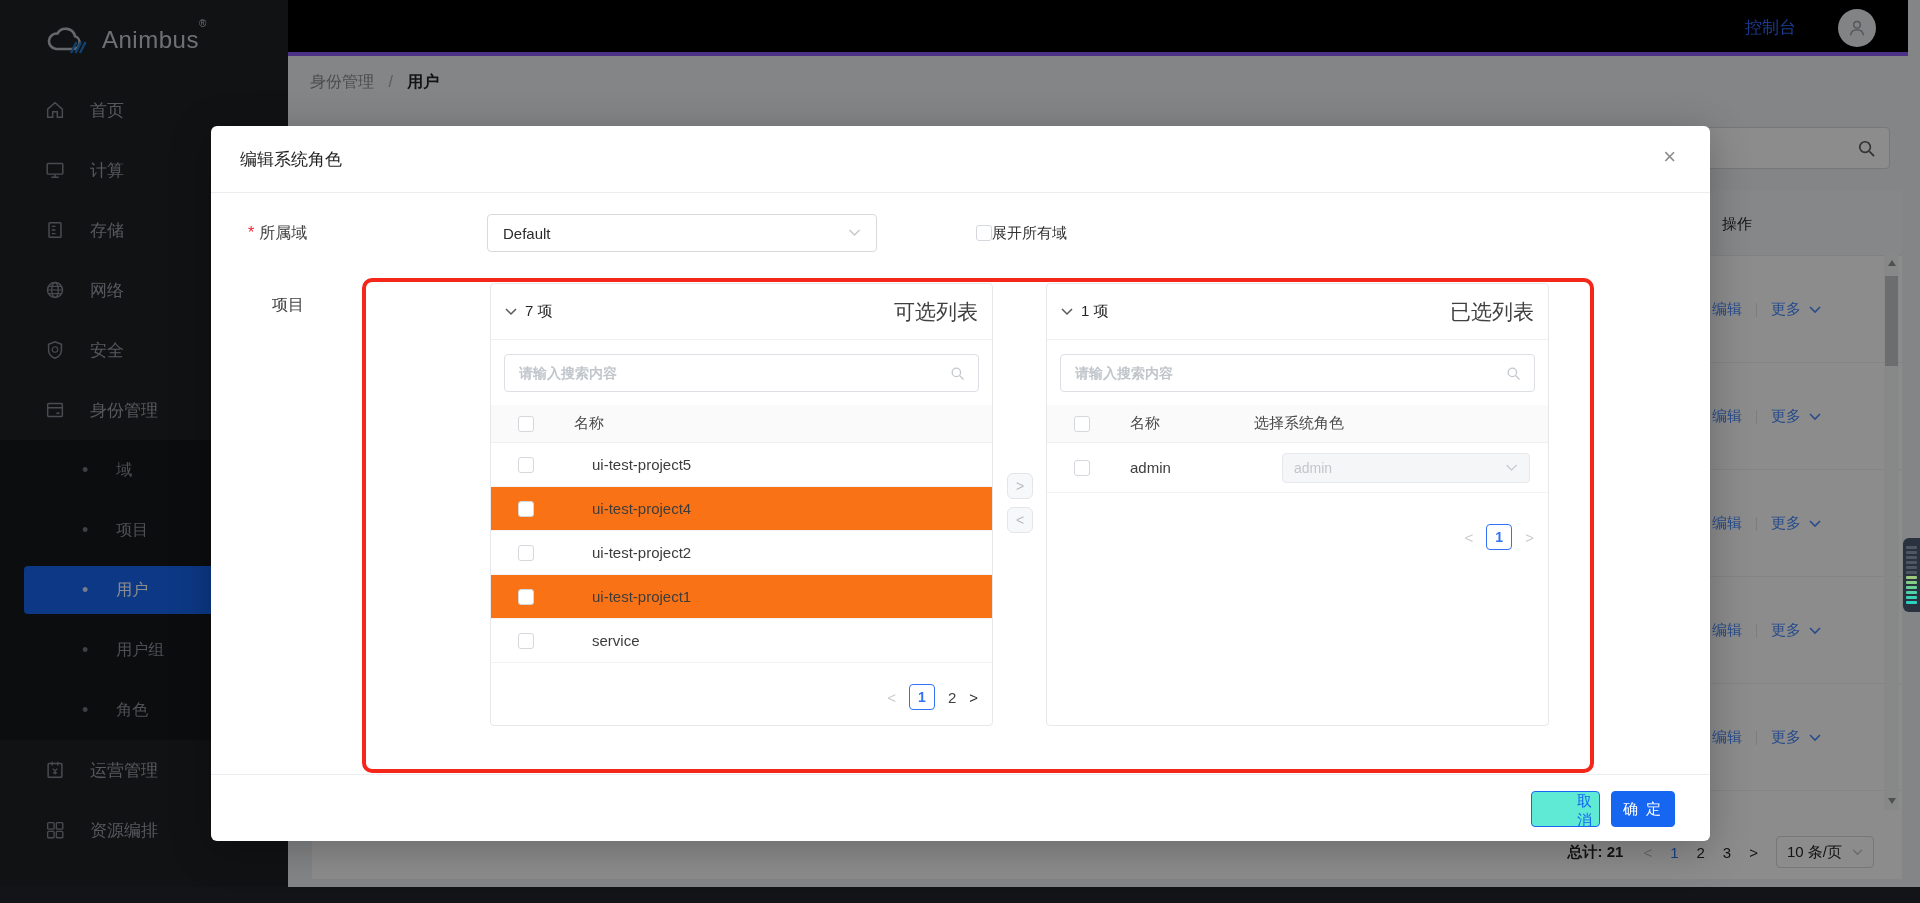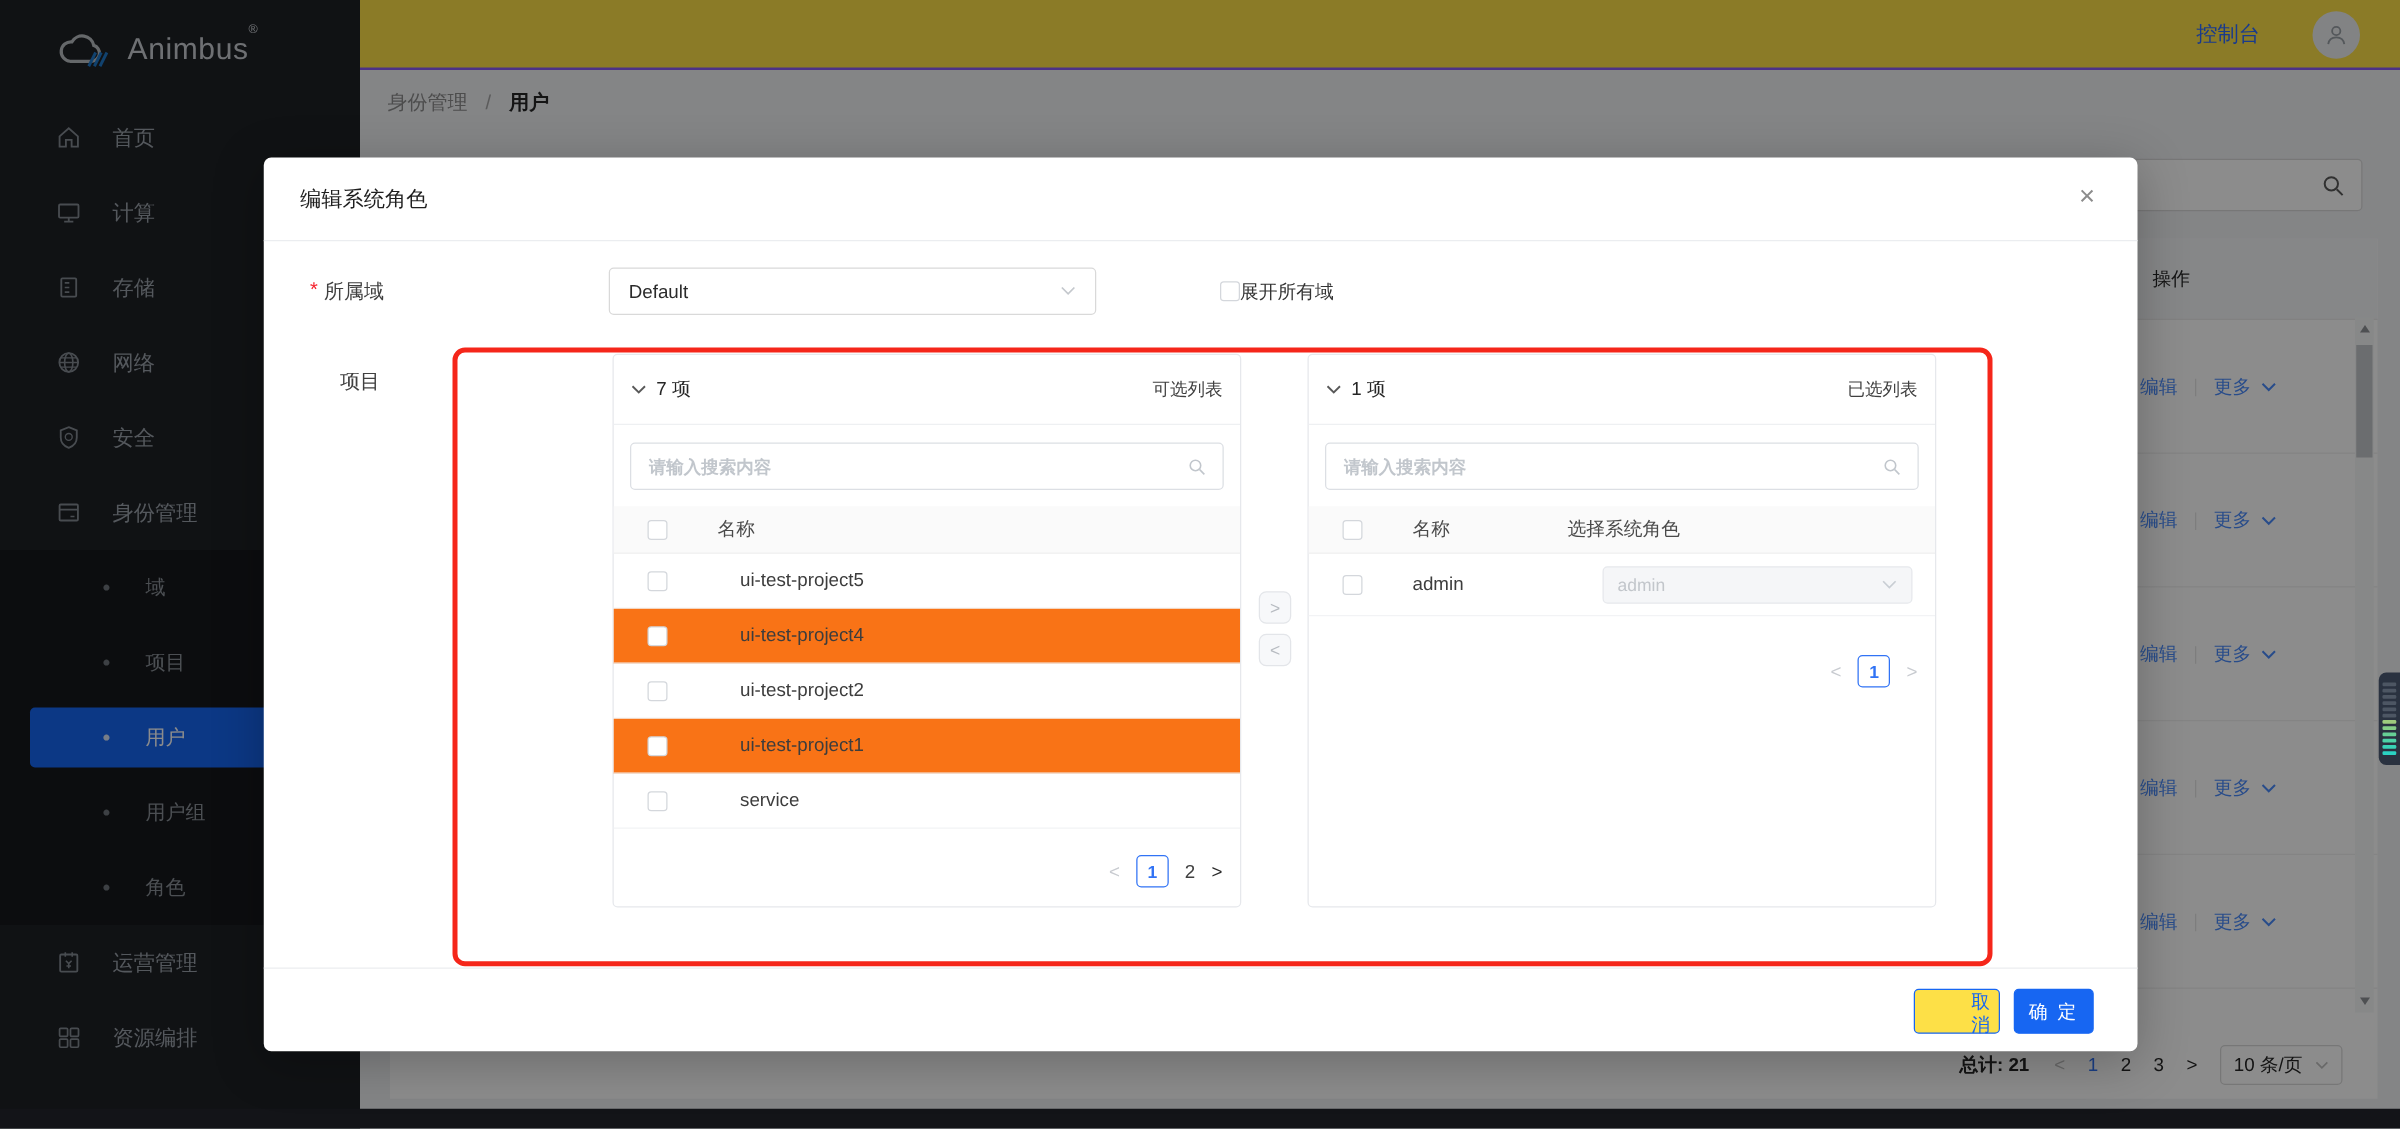--- a/index.html
+++ b/index.html
@@ -14,21 +14,21 @@
   .m-item { height:60px; display:flex; align-items:center; padding-left:44px; color:#9aa1a9; font-size:17px; cursor:pointer; }
   .m-item .mi { width:22px; height:22px; margin-right:24px; color:#848b93; flex:0 0 auto; }
   .m-item .chev-right { margin-left:auto; margin-right:56px; color:#7d848c; width:12px; height:8px; }
   .submenu { background:#17191d; padding:0; }
   .s-item { height:60px; display:flex; align-items:center; padding-left:82px; color:#8b9198; font-size:16px; cursor:pointer; position:relative; }
   .s-item::before { content:"•"; color:#6f757c; margin-right:28px; font-size:18px; }
   .s-item.active { background:#1766f2; color:#fff; margin:0 16px 0 24px; border-radius:4px; padding-left:58px; height:48px; margin-top:6px; margin-bottom:6px; }
   .s-item.active::before { color:#d9e4f7; }
 
   
-  .topbar { position:absolute; left:288px; top:0; right:0; height:56px; background:#fde047; border-bottom:2px solid #8b5cf6; z-index:5; }
+  .topbar { position:absolute; left:288px; top:0; right:12px; height:56px; background:#000000; border-bottom:4px solid #8b5cf6; z-index:5; }
   .console-link { position:absolute; right:112px; top:16px; font-size:17px; color:#2f6bff; cursor:pointer; }
   .avatar { position:absolute; right:32px; top:9px; width:38px; height:38px; border-radius:50%; background:#edeff1; display:flex; align-items:center; justify-content:center; color:#9aa0a6; }
   .breadcrumb { position:absolute; left:310px; top:72px; font-size:16px; color:#8c8c8c; z-index:5; }
   .breadcrumb .sep { margin:0 10px; color:#a6a6a6; }
   .breadcrumb .cur { color:#262626; font-weight:700; }
 
   
   .tbl-search { position:absolute; left:1452px; top:127px; width:438px; height:42px; background:#fff; border:1px solid #d9d9d9; border-radius:4px; z-index:5; }
   .tbl-search .mag { position:absolute; right:13px; top:11px; color:#595959; width:19px; height:19px; }
   .tbl-search input { width:100%; height:100%; border:none; outline:none; background:transparent; padding:0 40px 0 12px; font-size:14px; }
@@ -69,21 +69,21 @@
   .sel-default .chev-dn { width:13px; height:8px; color:#c4c8cd; }
   .expand-check { position:absolute; left:765px; top:88px; height:38px; display:flex; align-items:center; gap:0; font-size:15px; color:#333; cursor:pointer; }
   .checkbox { width:16px; height:16px; border:1px solid #d4d7dc; border-radius:3px; background:#fff; flex:0 0 auto; }
   .redbox { position:absolute; left:151px; top:152px; width:1232px; height:495px; border:4px solid #f5261a; border-radius:10px; pointer-events:none; z-index:8; }
 
   .panel { position:absolute; width:503px; height:443px; border:1px solid #e6e8ec; border-radius:4px; background:#fff; top:157px; }
   .panel.pl { left:279px; } .panel.pr { left:835px; }
   .p-head { height:56px; border-bottom:1px solid #eef0f2; display:flex; align-items:center; justify-content:space-between; padding:0 14px; }
   .p-count { display:flex; align-items:center; gap:8px; font-size:15px; color:#262626; }
   .p-count .chev-dn { width:12px; height:8px; color:#595959; }
-  .p-title { font-size:14px; color:#404040; }
+  .p-title { font-size:21px; color:#404040; }
   .search { position:relative; margin:14px 13px 13px; height:38px; border:1px solid #dcdfe4; border-radius:4px; background:#fff; }
   .search input { width:100%; height:100%; border:none; outline:none; background:transparent; padding:0 38px 0 14px; font-size:14px; color:#ec4899;font-weight:bold; }
   .search input::placeholder { color:#c1c6cc; }
   .search .mag { position:absolute; right:13px; top:11px; width:15px; height:15px; color:#c1c6cc; }
   .thead { height:38px; background:#fafafa; display:flex; align-items:center; padding-left:27px; font-size:15px; color:#4a4a4a; border-bottom:1px solid #f0f0f0; }
   .thead .col1 { margin-left:40px; }
   .thead .col2 { margin-left:94px; }
   .trow { height:44px; display:flex; align-items:center; padding-left:27px; border-bottom:1px solid #f2f3f5; font-size:15px; color:#3d3d3d; }
   .trow.striped { background:#f97316; }
   .trow .cell { margin-left:58px; }
@@ -95,21 +95,21 @@
   .pager-left { right:14px; bottom:15px; }
   .pager-right { right:14px; top:240px; }
   .pg-box { width:26px; height:26px; border:1px solid #3173f5; border-radius:4px; color:#3173f5; font-weight:700; display:flex; align-items:center; justify-content:center; background:#fff; font-size:14px; }
   .pg-plain { color:#404040; }
   .arr-dis { color:#c8cbd0; }
   .arr-en { color:#2b2b2b; }
   .tbtn { position:absolute; left:796px; width:26px; height:26px; border:1px solid #e3e5e9; border-radius:6px; background:#f7f8fa; color:#b7bbc1; font-size:14px; display:flex; align-items:center; justify-content:center; font-family:inherit; cursor:pointer; }
   .tbtn.t1 { top:347px; } .tbtn.t2 { top:381px; }
   .m-foot { position:absolute; left:0; right:0; top:648px; bottom:0; border-top:1px solid #ebedf0; }
   .btn { position:absolute; top:16px; height:36px; border-radius:4px; font-size:15px; font-family:inherit; cursor:pointer; letter-spacing:2px; }
-  .btn-cancel { right:110px; width:69px; background:#fde047; border:1px solid #1766f2; color:#1766f2;padding-left:40px; }
+  .btn-cancel { right:110px; width:69px; background:#5eead4; border:1px solid #1766f2; color:#1766f2;padding-left:40px; }
   .btn-ok { right:35px; width:64px; background:#1766f2; border:1px solid #1766f2; color:#fff; }
 
   
   .side-widget { position:absolute; right:0; top:538px; width:17px; height:74px; background:#2a3240; border-radius:6px 0 0 6px; z-index:60; display:flex; flex-direction:column; justify-content:center; gap:2px; padding:4px 3px; }
   .side-widget i { display:block; height:3px; border-radius:1px; background:#4d5663; }
   .side-widget i.c1{background:#9eca7d}.side-widget i.c2{background:#84cd86}.side-widget i.c3{background:#66d095}
   .side-widget i.c4{background:#4cd2a6}.side-widget i.c5{background:#38d2b6}.side-widget i.c6{background:#2bd2c2}
 
   svg { display:block; }
 </style>

